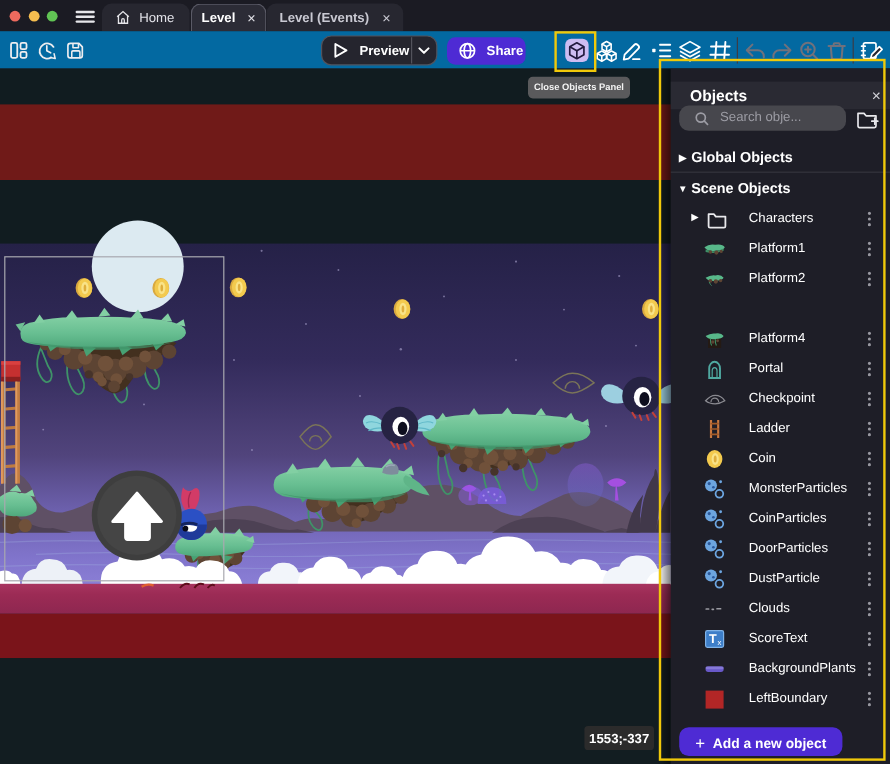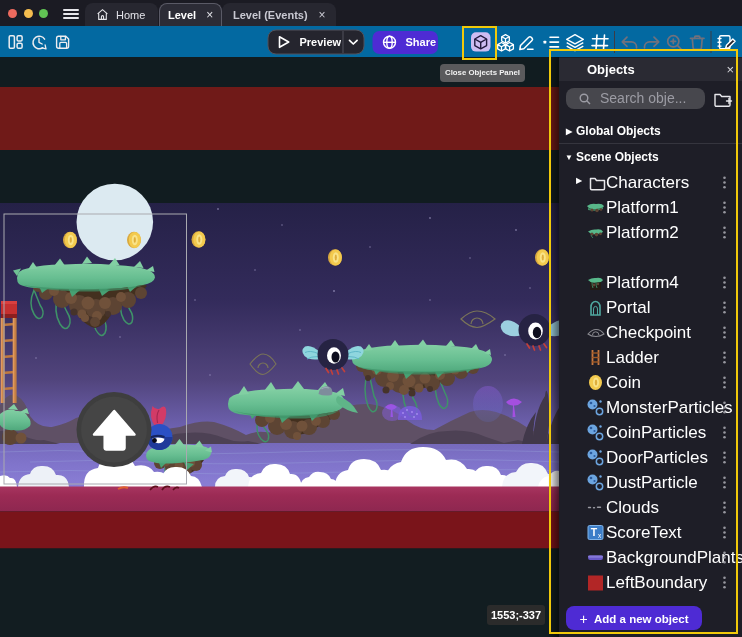--- a/index.html
+++ b/index.html
@@ -10,32 +10,32 @@
   .tl{position:absolute;top:9px;width:9px;height:9px;border-radius:50%;}
   #hamb{position:absolute;left:63px;top:9px;width:16px;height:9px;}
   #hamb div{height:2.1px;background:#E6E6EA;border-radius:1px;margin-bottom:1.9px;}
   .tab{position:absolute;top:3px;height:23px;display:flex;align-items:center;color:#C9C9D2;font-size:11px;}
   
   #toolbar{position:absolute;left:0;top:26px;width:742px;height:31px;background:#0369a1;}
   
   #canvas{position:absolute;left:0;top:57px;}
   
   #panel{position:absolute;left:559px;top:57px;width:183px;height:580px;background:#1E1E27;}
-  #panelhead{position:absolute;left:0;top:1px;width:183px;height:23px;background:#2A2A33;color:#fff;
-    font-size:13px;font-weight:bold;line-height:23px;padding-left:28px;}
+  #panelhead{position:absolute;left:0;top:11px;width:183px;height:23px;background:#2A2A33;color:#fff;
+    font-size:13px;font-weight:bold;line-height:23px;padding-left:16px;}
   #panelx{position:absolute;right:8px;top:0;color:#D5D5DA;font-weight:normal;font-size:13px;}
   #searchbox{position:absolute;left:7px;top:31px;width:139px;height:21px;background:#47474D;border-radius:8px;
-    color:#9C9CA4;font-size:14px;line-height:21px;padding-left:34px;}
+    color:#9C9CA4;font-size:11px;line-height:21px;padding-left:34px;}
   .secrow{position:absolute;left:0;width:183px;height:16px;color:#fff;font-weight:bold;font-size:12px;line-height:16px;}
   .secrow .arr{position:absolute;left:5px;top:1px;width:10px;text-align:center;font-size:8px;color:#fff;}
   .secrow .lbl{position:absolute;left:17px;top:0;}
   #sep1{position:absolute;left:0px;top:86px;width:183px;height:1px;background:#35353E;}
   .orow{position:absolute;left:0;width:183px;height:25px;}
   .orow .oicon{position:absolute;left:27px;top:3px;width:19px;height:19px;}
-  .orow .olbl{position:absolute;left:47px;top:6px;color:#fff;font-size:17px;line-height:13px;}
+  .orow .olbl{position:absolute;left:65px;top:6px;color:#fff;font-size:11px;line-height:13px;}
   .orow .dots{position:absolute;right:16px;top:6px;width:3px;height:13px;}
   #addbtn{position:absolute;left:7px;top:549px;width:136px;height:24px;background:#4E2BD4;border-radius:8px;
     color:#fff;font-size:11.5px;font-weight:bold;text-align:center;line-height:24px;}
   
   #hlbtn{position:absolute;left:462px;top:26px;width:35px;height:34px;border:2.4px solid #F0C90A;}
   #hlpanel{position:absolute;left:549px;top:49px;width:189px;height:585px;border:2.4px solid #F0C90A;}
   #tooltip{position:absolute;left:440px;top:64px;height:18px;background:#5A5A5C;border-radius:4px;
     color:#F2F2F2;font-size:7.8px;font-weight:bold;text-align:center;line-height:18px;white-space:nowrap;padding:0 5px;}
 </style>
 </head>

